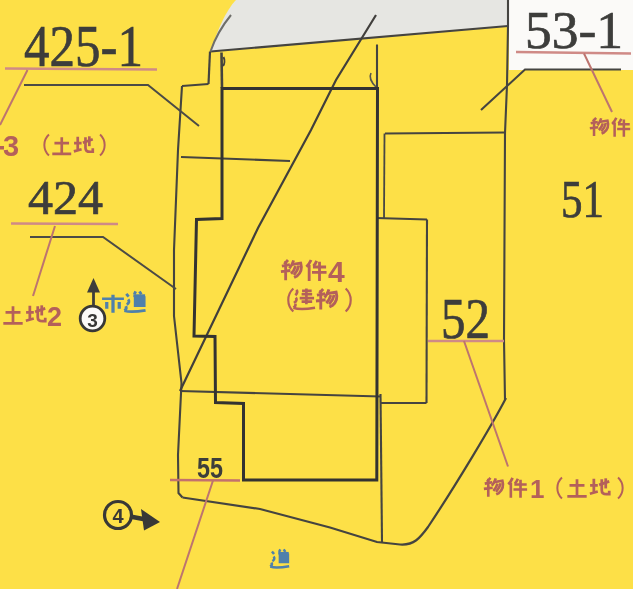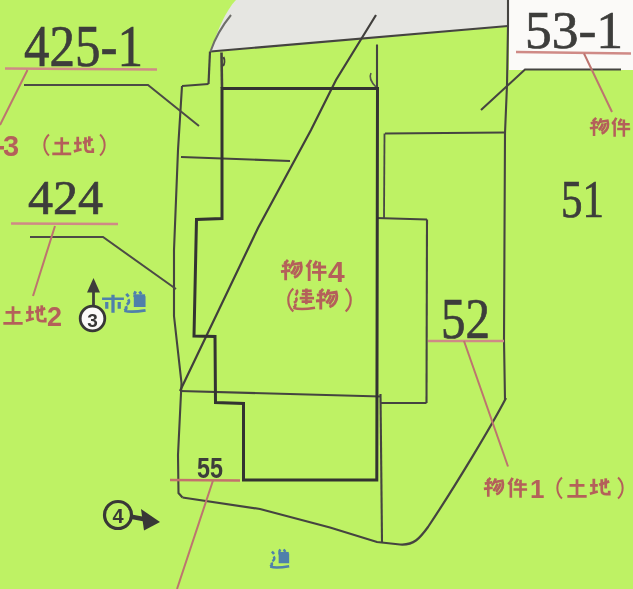--- a/index.html
+++ b/index.html
@@ -1,16 +1,16 @@
 <!DOCTYPE html>
 <html><head>
 <meta charset="utf-8">
 <style>
 html,body{margin:0;padding:0;background:#ffffff;}
-#map{position:relative;width:633px;height:589px;background:#bef264;overflow:hidden;
+#map{position:relative;width:633px;height:589px;background:#fde047;overflow:hidden;
 font-family:"Liberation Sans", sans-serif;}
 svg{position:absolute;left:0;top:0;filter:blur(0.3px);}
 </style>
 </head>
 <body>
 
 <div id="map">
 <svg width="633" height="589" viewBox="0 0 633 589">
 <defs>
 

